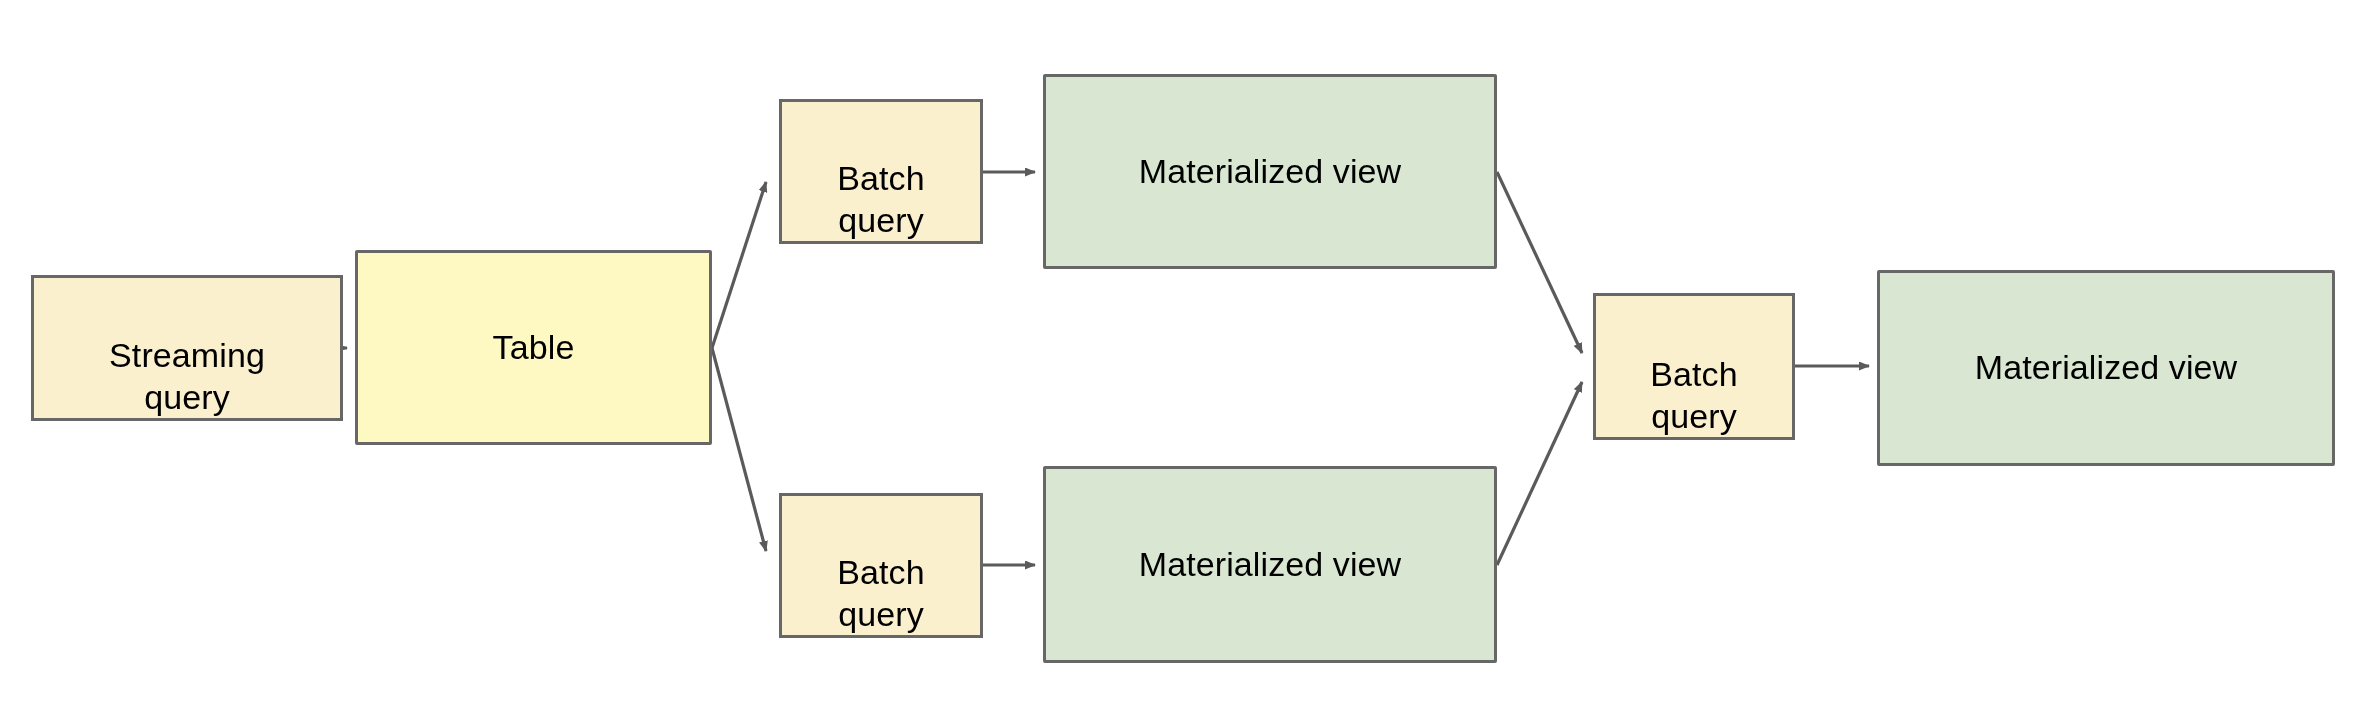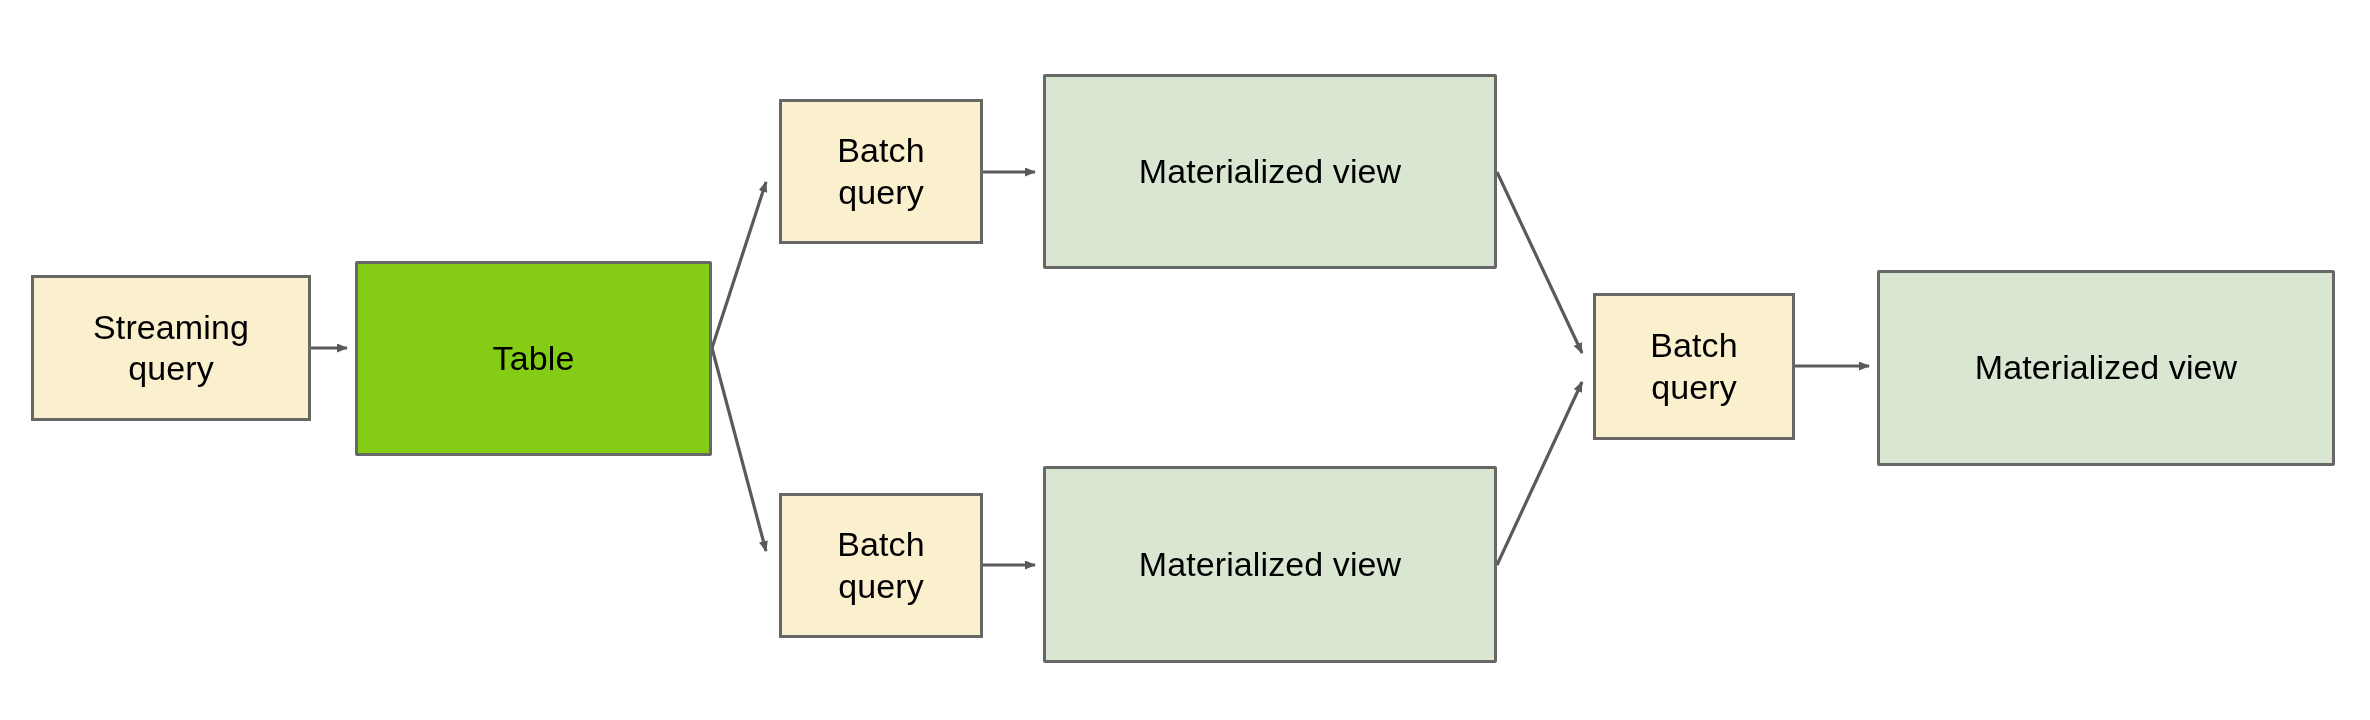--- a/index.html
+++ b/index.html
@@ -37,20 +37,21 @@
     color: #000000;
     font-size: 34px;
     line-height: 1.22;
     letter-spacing: 0.1px;
     z-index: 2;
   }
   .node-process {
     background: #fbf0ce;
     border: 3px solid #676767;
     border-radius: 0;
+    align-items: flex-end;
   }
   .node-store {
     background: #d9e7d2;
     border: 3px solid #676767;
     border-radius: 2px;
   }
   .node-label {
     display: block;
     white-space: pre-line;
     padding: 0 6px;
@@ -73,26 +74,26 @@
       <path d="M 712 348 L 766 182" stroke="#5a5a5a"></path>
       <path d="M 712 348 L 766 551" stroke="#5a5a5a"></path>
       <path d="M 983 172 L 1035 172" stroke="#5a5a5a"></path>
       <path d="M 983 565 L 1035 565" stroke="#5a5a5a"></path>
       <path d="M 1497 172 L 1582 353" stroke="#5a5a5a"></path>
       <path d="M 1497 565 L 1582 382" stroke="#5a5a5a"></path>
       <path d="M 1795 366 L 1869 366" stroke="#5a5a5a"></path>
     </g>
   </svg>
 
-  <div class="node node-process" style="left: 31px; top: 275px; width: 280px; height: 146px; background: rgb(251, 240, 206); border-color: rgb(103, 103, 103); color: rgb(0, 0, 0);">
+  <div class="node node-process" style="left: 31px; top: 275px; width: 312px; height: 146px; background: rgb(251, 240, 206); border-color: rgb(103, 103, 103); color: rgb(0, 0, 0);">
     <span class="node-label">Streaming
 query</span>
   </div>
 
-  <div class="node node-store" style="left: 355px; top: 250px; width: 357px; height: 195px; background: #84cc16; border-color: rgb(103, 103, 103); color: rgb(0, 0, 0); margin-top: 11px;">
+  <div class="node node-store" style="left: 355px; top: 250px; width: 357px; height: 195px; background: #fef9c3; border-color: rgb(103, 103, 103); color: rgb(0, 0, 0);">
     <span class="node-label">Table</span>
   </div>
 
   <div class="node node-process" style="left: 779px; top: 99px; width: 204px; height: 145px; background: rgb(251, 240, 206); border-color: rgb(103, 103, 103); color: rgb(0, 0, 0);">
     <span class="node-label">Batch
 query</span>
   </div>
 
   <div class="node node-store" style="left: 1043px; top: 74px; width: 454px; height: 195px; background: rgb(217, 231, 210); border-color: rgb(103, 103, 103); color: rgb(0, 0, 0);">
     <span class="node-label">Materialized view</span>

